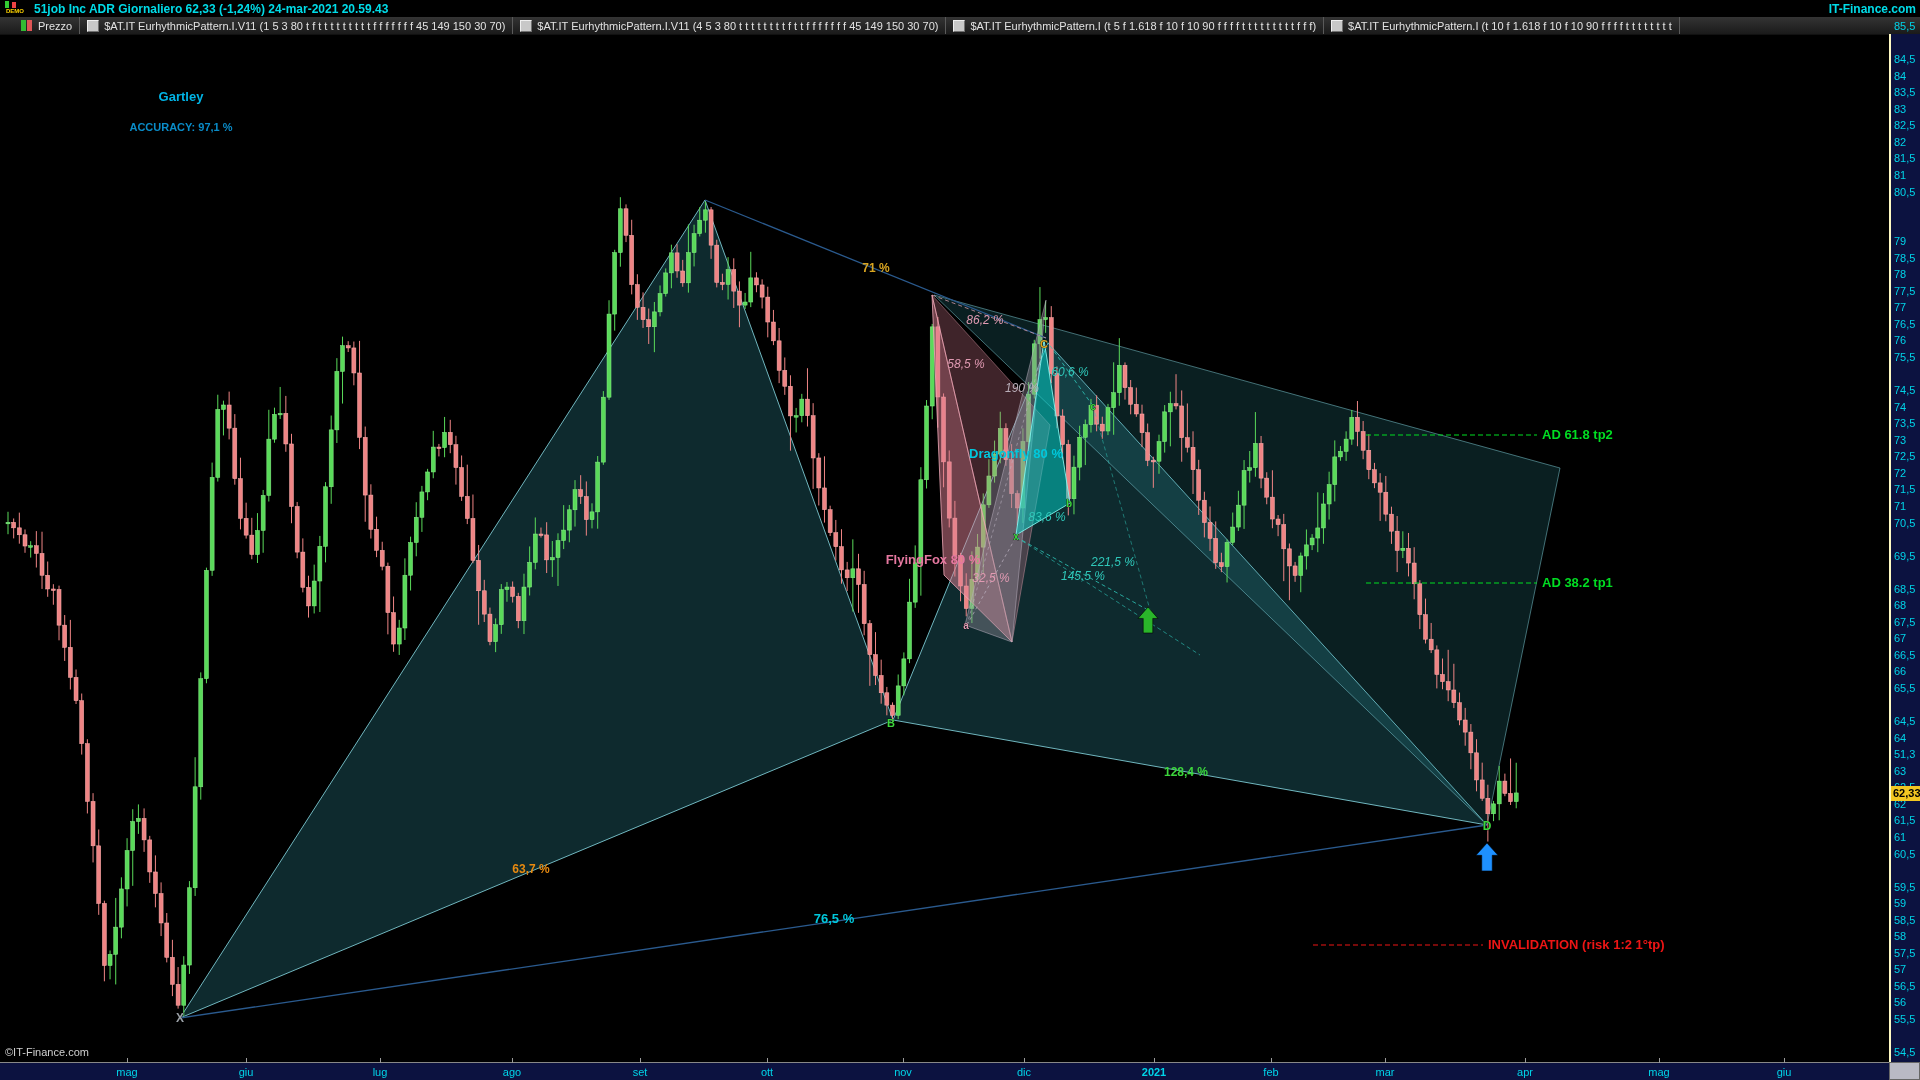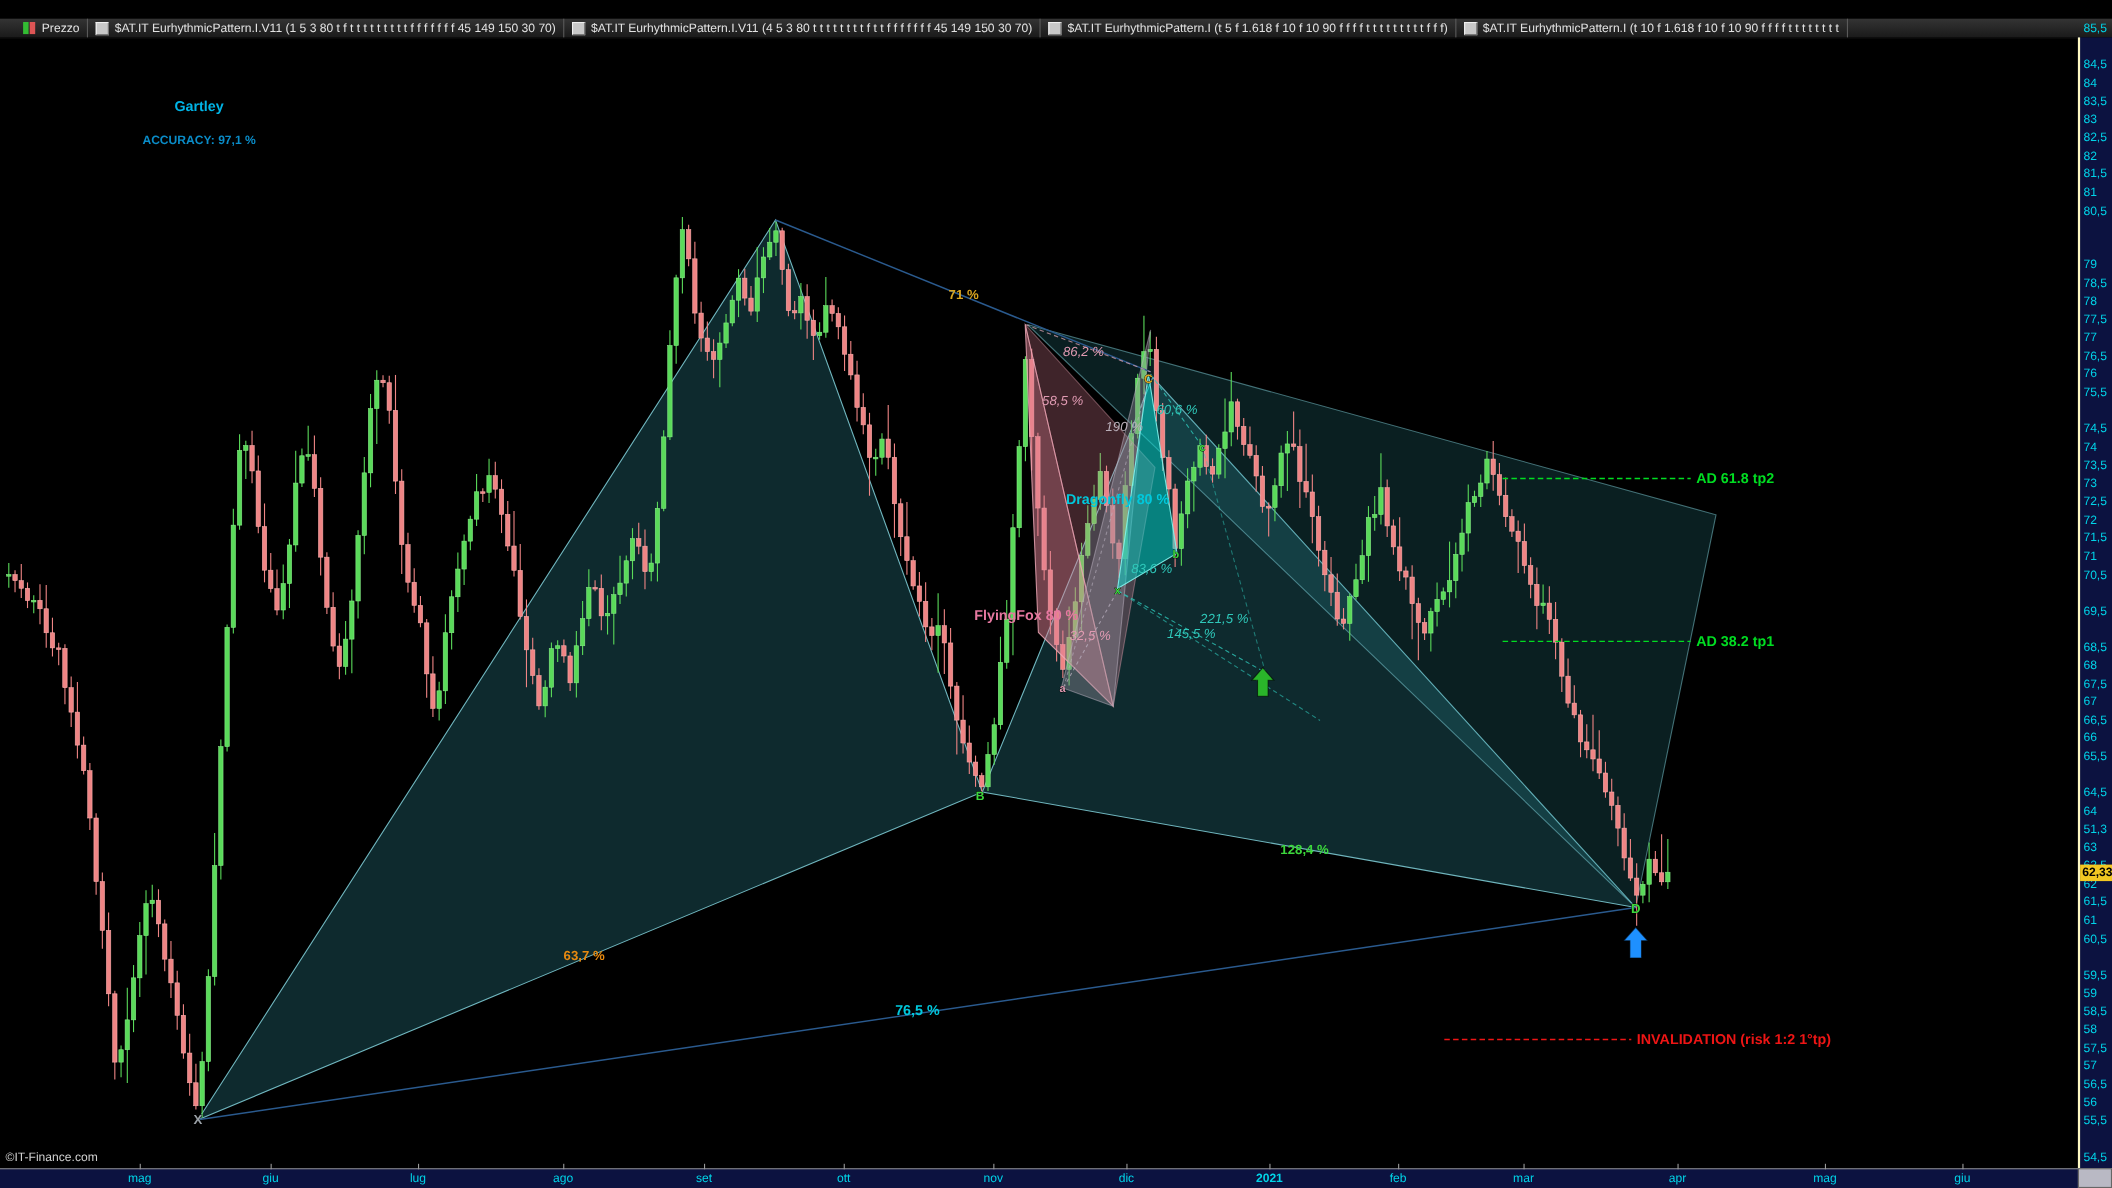--- a/index.html
+++ b/index.html
@@ -45,20 +45,29 @@
   .mlabel.bold{font-weight:bold;}
   .mtick{position:absolute;top:-5px;width:1px;height:5px;background:#9a9a9a;}
   #corner-handle{position:absolute;left:1889px;top:1062px;width:31px;height:18px;
     background:#b9b9c4;border:1px solid #666;box-sizing:border-box;}
 </style>
 </head>
 <body>
 
 <div id="app">
 
+  <div id="titlebar">
+    <div id="demo-icon">
+      <span class="c1"></span>
+        <span class="c2"></span>
+      <span class="dtxt">DEMO</span>
+    </div>
+    <span id="title-text">51job Inc ADR Giornaliero 62,33 (-1,24%) 24-mar-2021 20.59.43</span>
+    <span id="brand">IT-Finance.com</span>
+  </div>
 
   <div id="tabbar">
     <div class="tab">
       <span class="price-ic">
           <span class="g"></span>
           <span class="r"></span>
         </span>
       <span>Prezzo</span>
     </div>
     <div class="tab">

